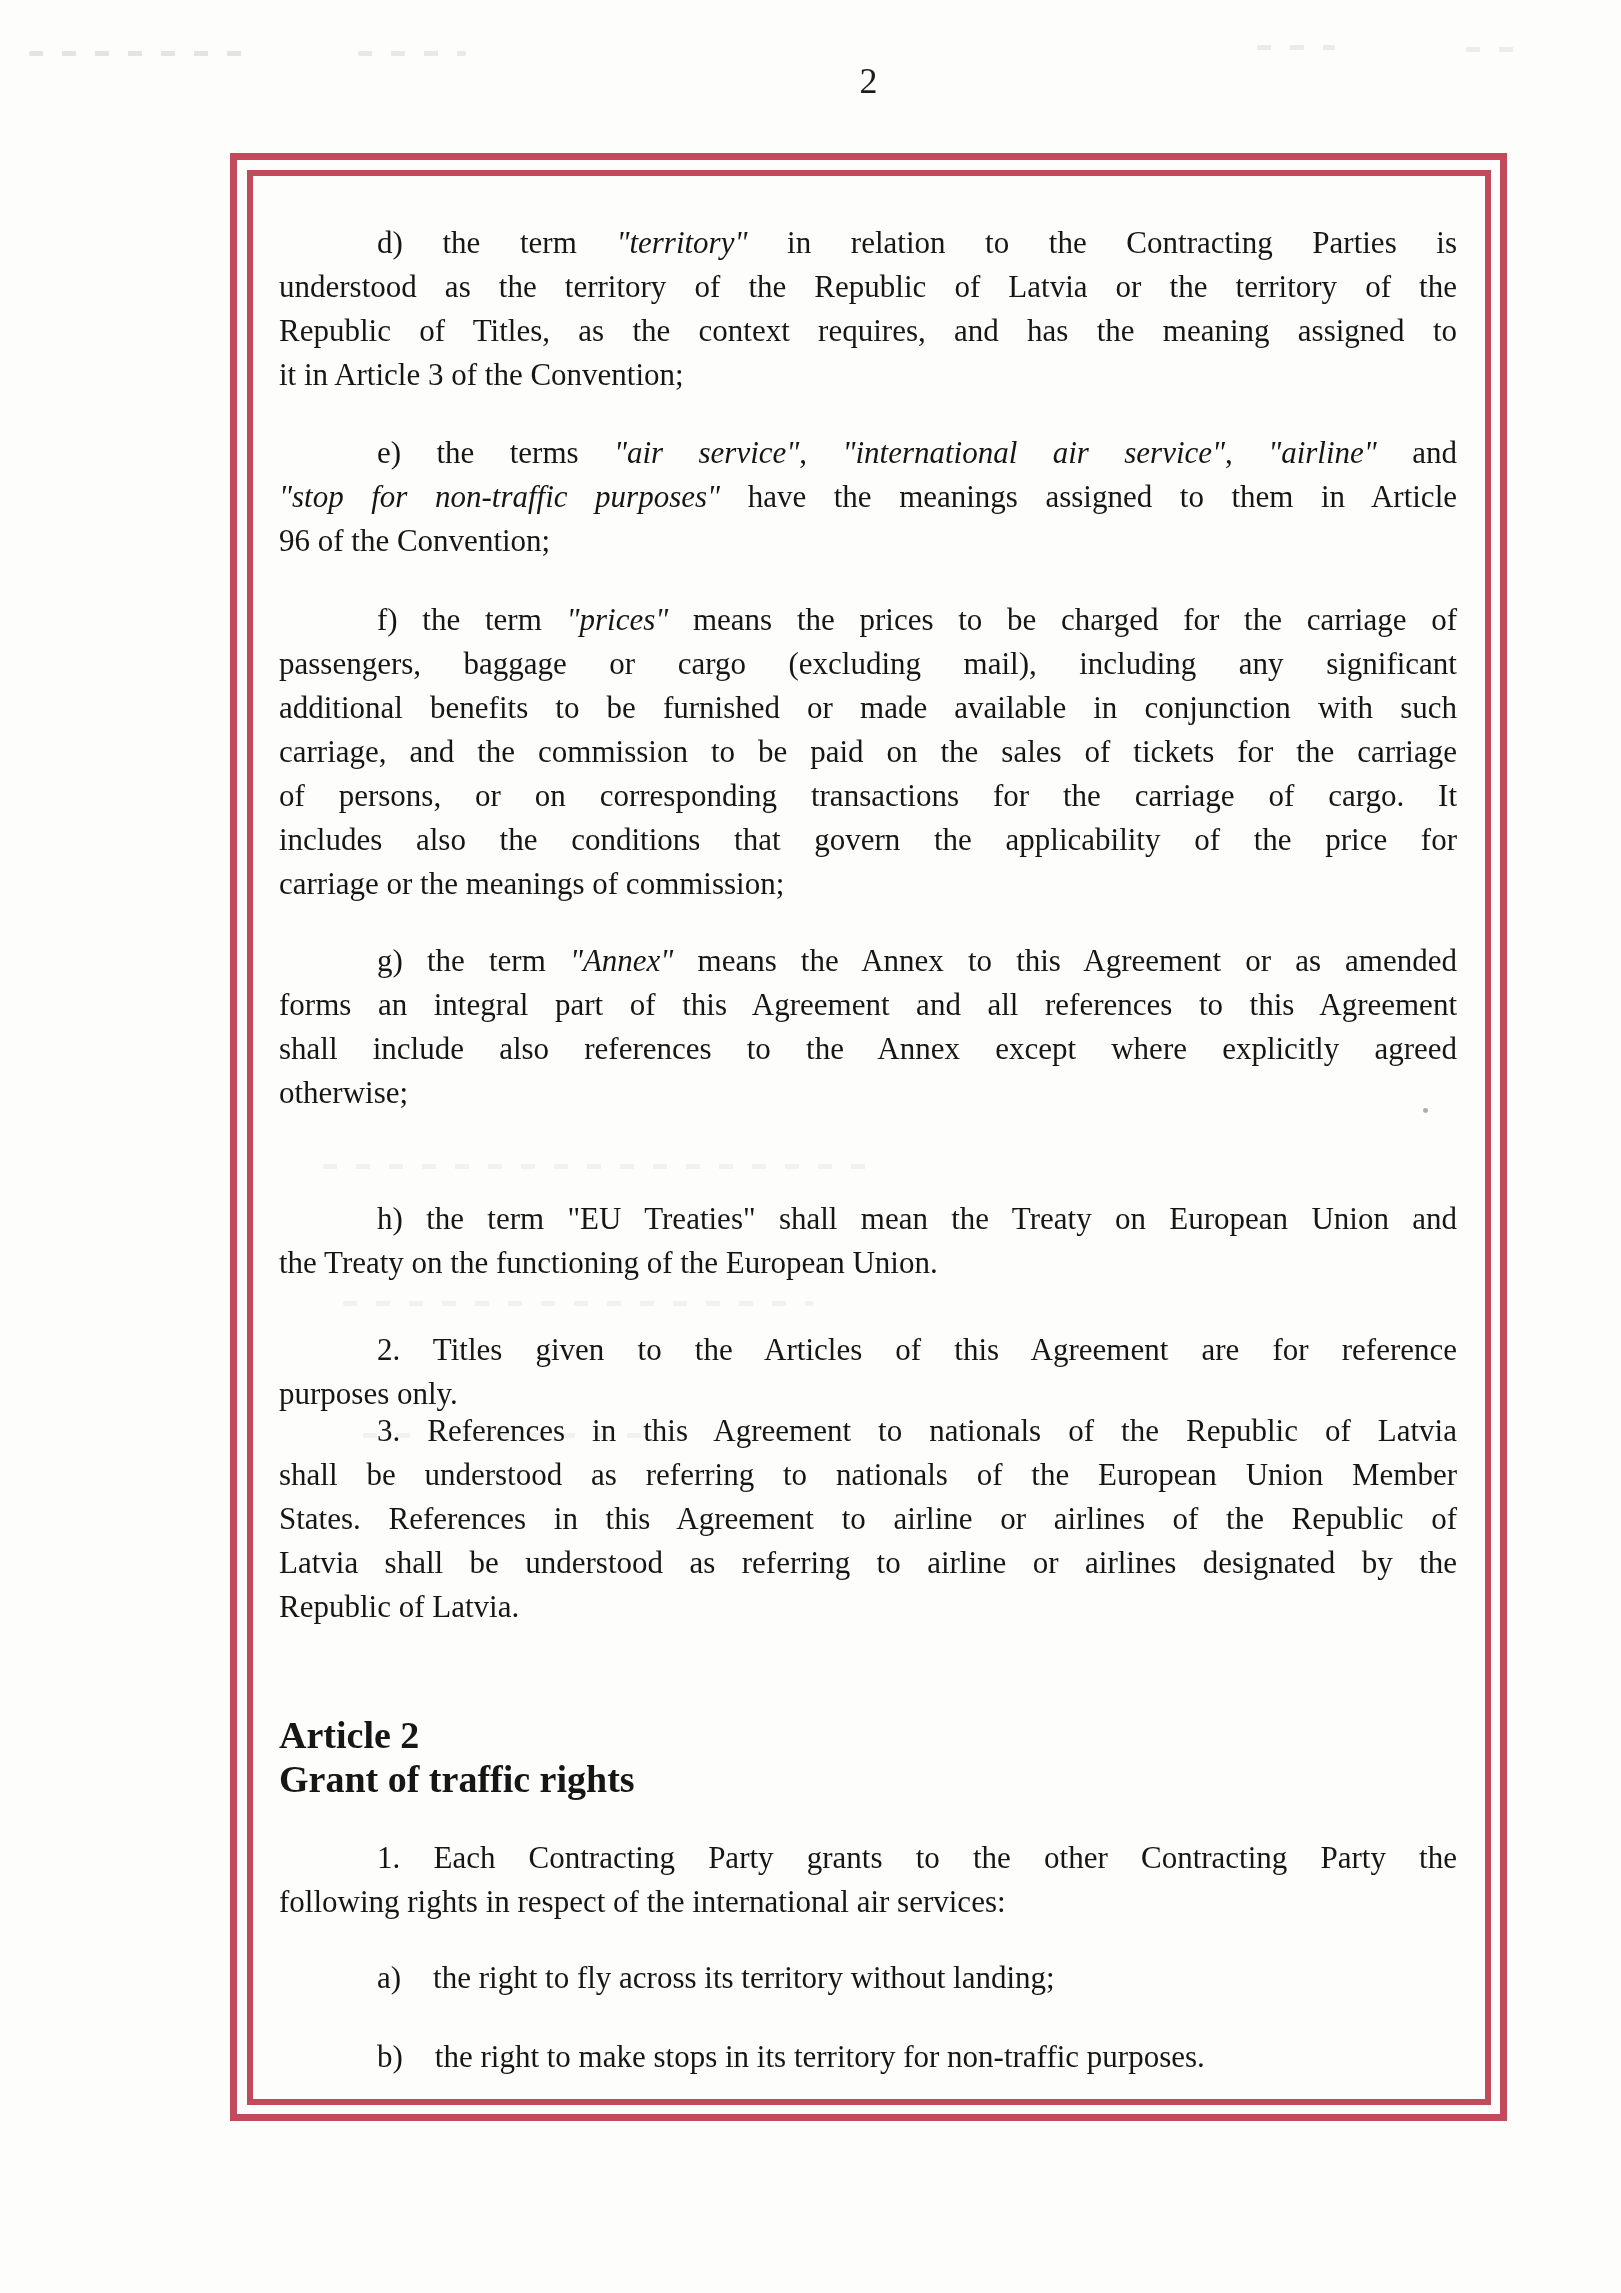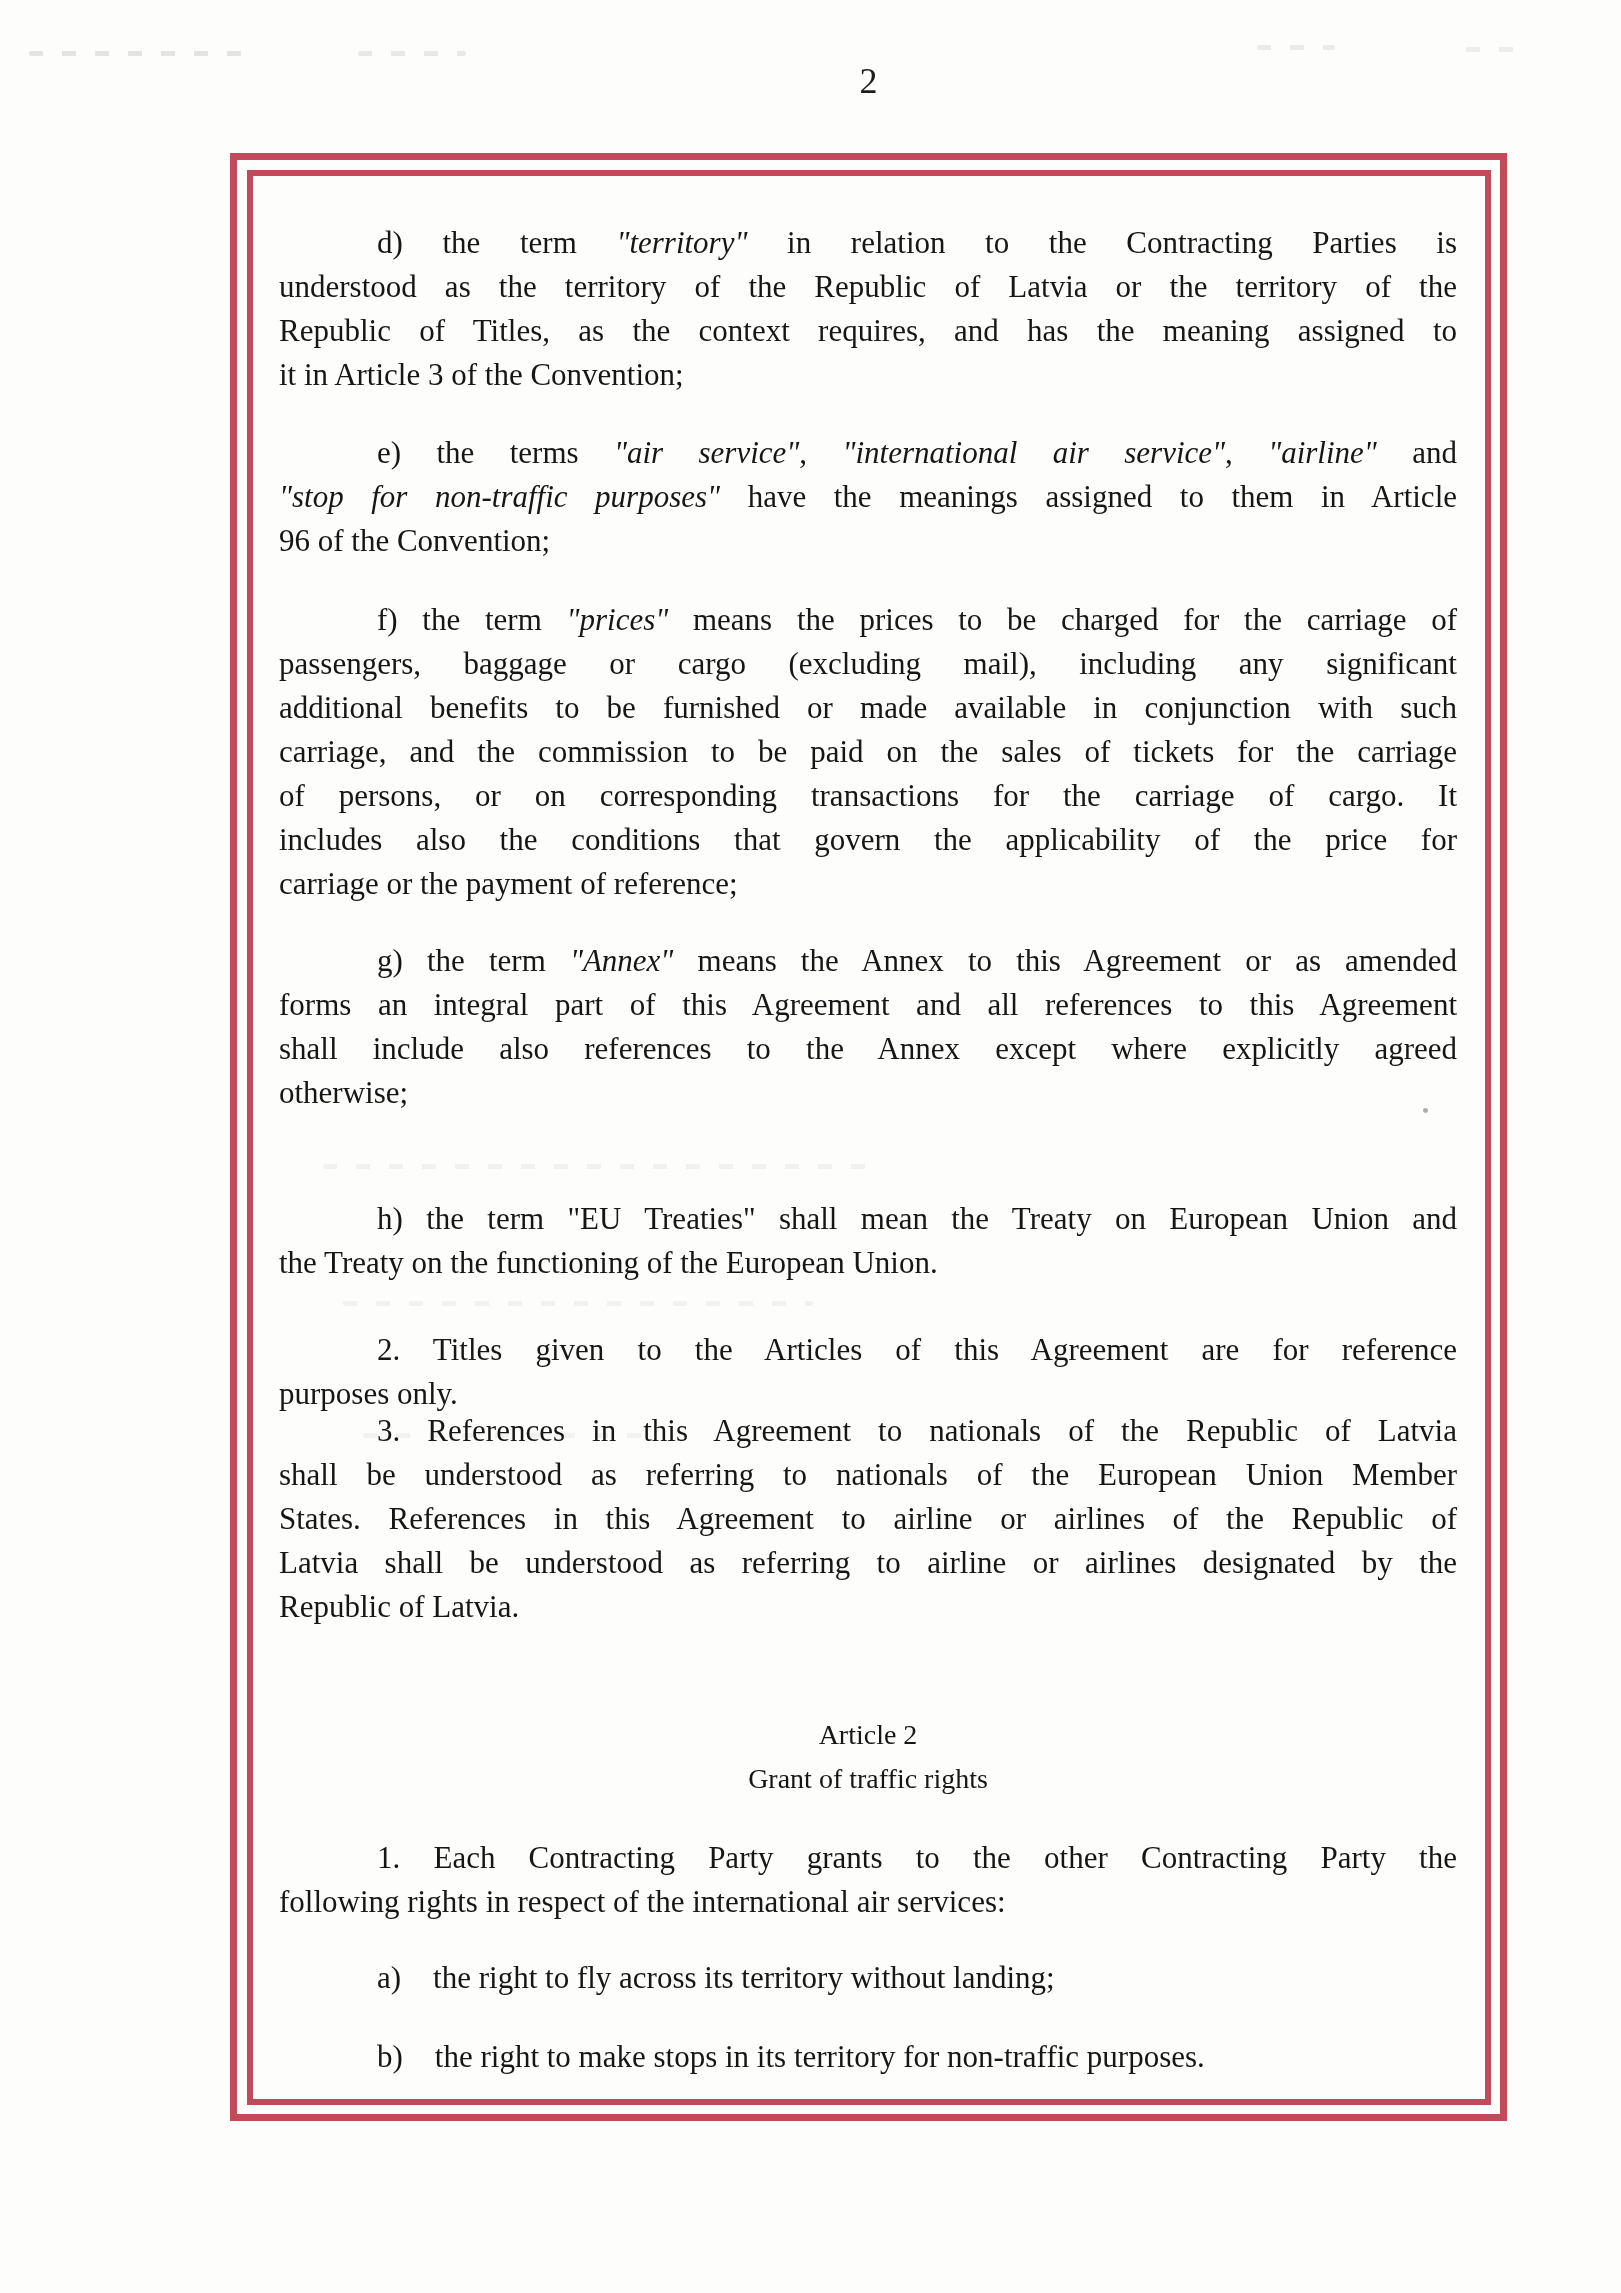--- a/index.html
+++ b/index.html
@@ -32,21 +32,21 @@
   }
 
   
   .block {
     position: absolute; left: 279px; width: 1178px;
     font-size: 31px; line-height: 44px;
   }
   .line { height: 44px; white-space: nowrap; }
   .line.j { text-align: justify; text-align-last: justify; }
   .paragraph .line:first-child { text-indent: 98px; }
-  .heading { text-align: center; font-weight: normal; font-size: 28px; }
+  .heading { font-weight: bold; font-size: 38px; }
   .item { padding-left: 98px; }
   .it { font-style: italic; }
   .gap { margin-left: 32px; }
 
   #para-d   { top: 221px; }
   #para-e   { top: 431px; }
   #para-f   { top: 598px; }
   #para-g   { top: 939px; }
   #para-h   { top: 1197px; }
   #para-2   { top: 1328px; }
@@ -94,21 +94,21 @@
         <div class="line j"><span class="it">"stop for non-traffic purposes"</span><span> have the meanings assigned to them in Article</span></div>
         <div class="line"><span>96 of the Convention;</span></div>
       </div>
       <div id="para-f" class="block paragraph">
         <div class="line j"><span>f) the term </span><span class="it">"prices"</span><span> means the prices to be charged for the carriage of</span></div>
         <div class="line j"><span>passengers, baggage or cargo (excluding mail), including any significant</span></div>
         <div class="line j"><span>additional benefits to be furnished or made available in conjunction with such</span></div>
         <div class="line j"><span>carriage, and the commission to be paid on the sales of tickets for the carriage</span></div>
         <div class="line j"><span>of persons, or on corresponding transactions for the carriage of cargo. It</span></div>
         <div class="line j"><span>includes also the conditions that govern the applicability of the price for</span></div>
-        <div class="line"><span>carriage or the payment of reference;</span></div>
+        <div class="line"><span>carriage or the meanings of commission;</span></div>
       </div>
       <div id="para-g" class="block paragraph">
         <div class="line j"><span>g) the term </span><span class="it">"Annex"</span><span> means the Annex to this Agreement or as amended</span></div>
         <div class="line j"><span>forms an integral part of this Agreement and all references to this Agreement</span></div>
         <div class="line j"><span>shall include also references to the Annex except where explicitly agreed</span></div>
         <div class="line"><span>otherwise;</span></div>
       </div>
       <div id="para-h" class="block paragraph">
         <div class="line j"><span>h) the term "EU Treaties" shall mean the Treaty on European Union and</span></div>
         <div class="line"><span>the Treaty on the functioning of the European Union.</span></div>

